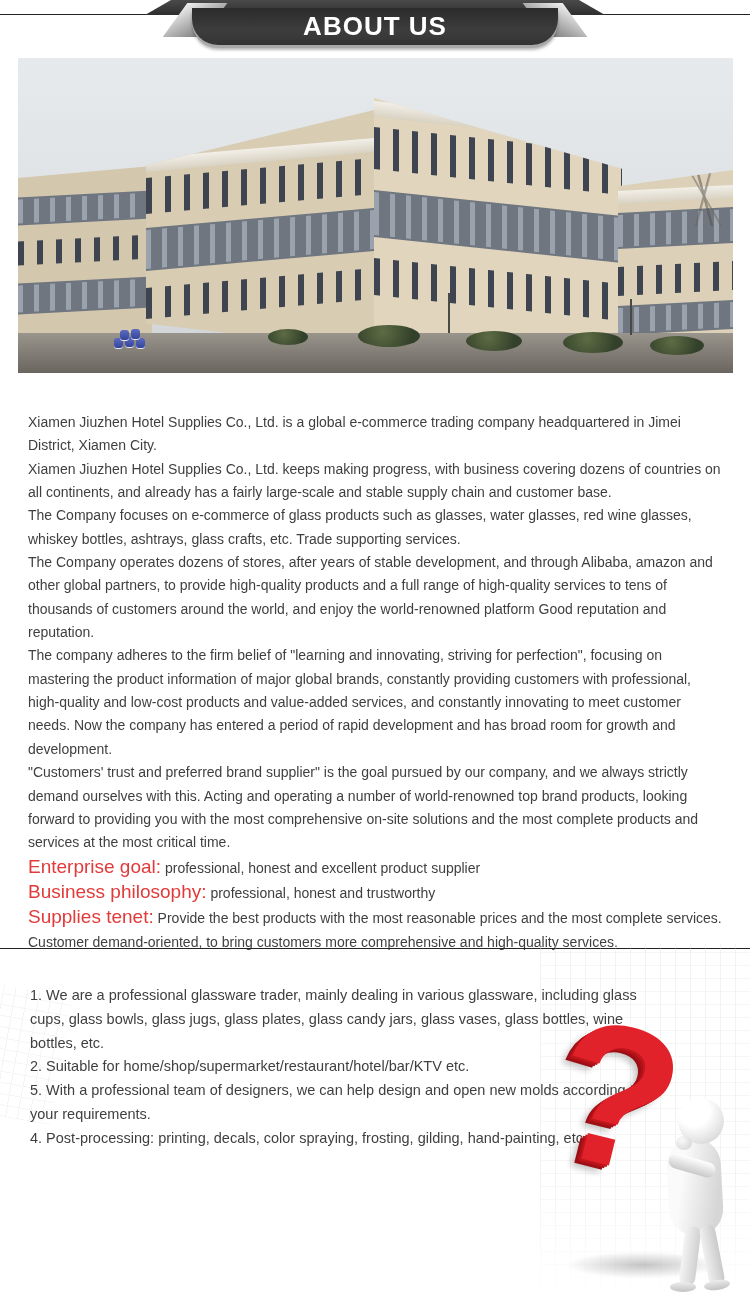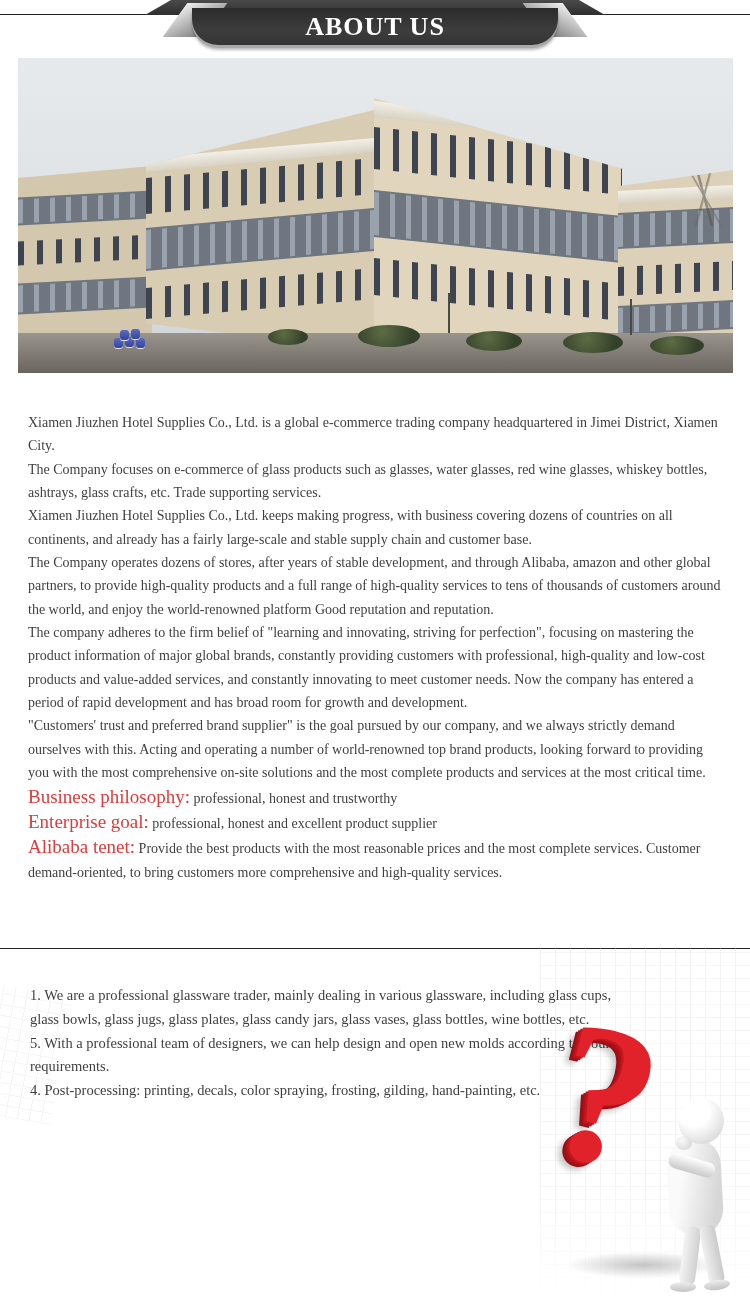--- a/index.html
+++ b/index.html
@@ -1,17 +1,17 @@
 <!DOCTYPE html>
 <html><head>
 <meta charset="utf-8">
 <style>
   html,body{margin:0;padding:0;background:#fff;}
   #page{position:relative;width:750px;height:1305px;background:#fff;overflow:hidden;
-        font-family:Liberation Serif, serif;color:#3f3f3f;}
+        font-family:Liberation Sans, sans-serif;color:#3f3f3f;}
 
   
   .banner{position:absolute;left:0;right:0;height:52px;}
   .banner-line{position:absolute;left:0;right:0;top:14px;border-top:1px solid #232323;}
   .ribbon{position:absolute;left:50%;top:0;width:460px;height:50px;transform:translateX(-50%);}
   .ribbon-wing{position:absolute;top:0;left:0;width:460px;height:15px;z-index:1;
     background:linear-gradient(180deg,#4a4a4a,#2e2e2e);
     clip-path:polygon(26px 0,434px 0,460px 100%,0 100%);}
   .ribbon-side{position:absolute;top:3px;width:40px;height:34px;z-index:2;}
   .ribbon-side.left{left:30px;transform:skewX(-36deg);
@@ -165,40 +165,41 @@
     <div class="trunk" style="left:612px;bottom:38px;height:36px;"></div>
     <div class="barrel" style="left:96px;bottom:24px;"></div>
     <div class="barrel" style="left:107px;bottom:25px;"></div>
     <div class="barrel" style="left:118px;bottom:24px;"></div>
     <div class="barrel" style="left:102px;bottom:32px;"></div>
     <div class="barrel" style="left:113px;bottom:33px;"></div>
   </div>
 
   <div class="about-text">
     <p>Xiamen Jiuzhen Hotel Supplies Co., Ltd. is a global e-commerce trading company headquartered in Jimei District, Xiamen City.</p>
+    <p>Xiamen Jiuzhen Hotel Supplies Co., Ltd. keeps making progress, with business covering dozens of countries on all continents, and already has a fairly large-scale and stable supply chain and customer base.</p>
     <p>The Company focuses on e-commerce of glass products such as glasses, water glasses, red wine glasses, whiskey bottles, ashtrays, glass crafts, etc. Trade supporting services.</p>
-    <p>Xiamen Jiuzhen Hotel Supplies Co., Ltd. keeps making progress, with business covering dozens of countries on all continents, and already has a fairly large-scale and stable supply chain and customer base.</p>
     <p>The Company operates dozens of stores, after years of stable development, and through Alibaba, amazon and other global partners, to provide high-quality products and a full range of high-quality services to tens of thousands of customers around the world, and enjoy the world-renowned platform Good reputation and reputation.</p>
     <p>The company adheres to the firm belief of "learning and innovating, striving for perfection", focusing on mastering the product information of major global brands, constantly providing customers with professional, high-quality and low-cost products and value-added services, and constantly innovating to meet customer needs. Now the company has entered a period of rapid development and has broad room for growth and development.</p>
     <p>"Customers' trust and preferred brand supplier" is the goal pursued by our company, and we always strictly demand ourselves with this. Acting and operating a number of world-renowned top brand products, looking forward to providing you with the most comprehensive on-site solutions and the most complete products and services at the most critical time.</p>
+    <p class="labeled"><span class="red-label">Enterprise goal:</span> <span>professional, honest and excellent product supplier</span></p>
     <p class="labeled"><span class="red-label">Business philosophy:</span> <span>professional, honest and trustworthy</span></p>
-    <p class="labeled"><span class="red-label">Enterprise goal:</span> <span>professional, honest and excellent product supplier</span></p>
-    <p class="labeled"><span class="red-label">Alibaba tenet:</span> <span>Provide the best products with the most reasonable prices and the most complete services. Customer demand-oriented, to bring customers more comprehensive and high-quality services.</span></p>
+    <p class="labeled"><span class="red-label">Supplies tenet:</span> <span>Provide the best products with the most reasonable prices and the most complete services. Customer demand-oriented, to bring customers more comprehensive and high-quality services.</span></p>
   </div>
 
   <section class="banner" style="top:932px;">
     <div class="banner-line" style="top:16px;"></div>
   </section>
 
   <div class="advantage">
     <div class="adv-bg-left"></div>
     <div class="adv-bg-right"></div>
 
     <ol class="adv-list">
       <li>1. We are a professional glassware trader, mainly dealing in various glassware, including glass cups, glass bowls, glass jugs, glass plates, glass candy jars, glass vases, glass bottles, wine bottles, etc.</li>
+      <li>2. Suitable for home/shop/supermarket/restaurant/hotel/bar/KTV etc.</li>
       <li>5. With a professional team of designers, we can help design and open new molds according to your requirements.</li>
       <li>4. Post-processing: printing, decals, color spraying, frosting, gilding, hand-painting, etc.</li>
     </ol>
 
     <div class="qm-wrap">
       <div class="qm-shadow"></div>
       <span class="qmark">?</span>
       <div class="fig-body"></div>
       <div class="fig-arm"></div>
       <div class="fig-head"></div>

